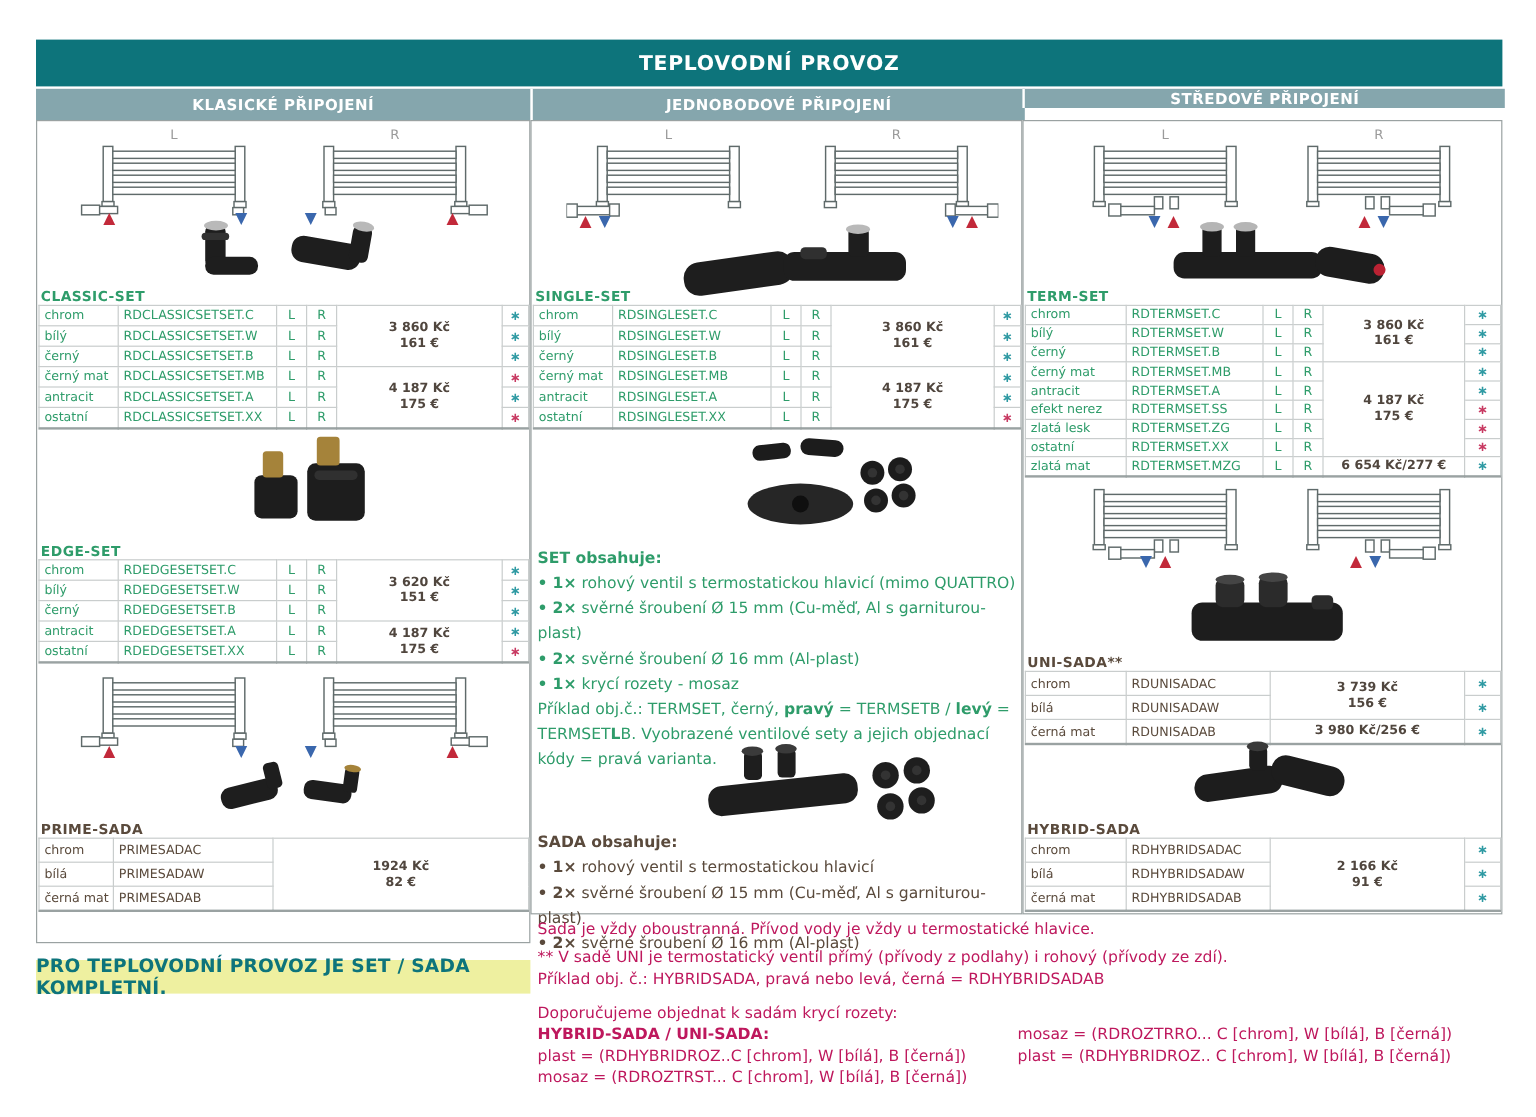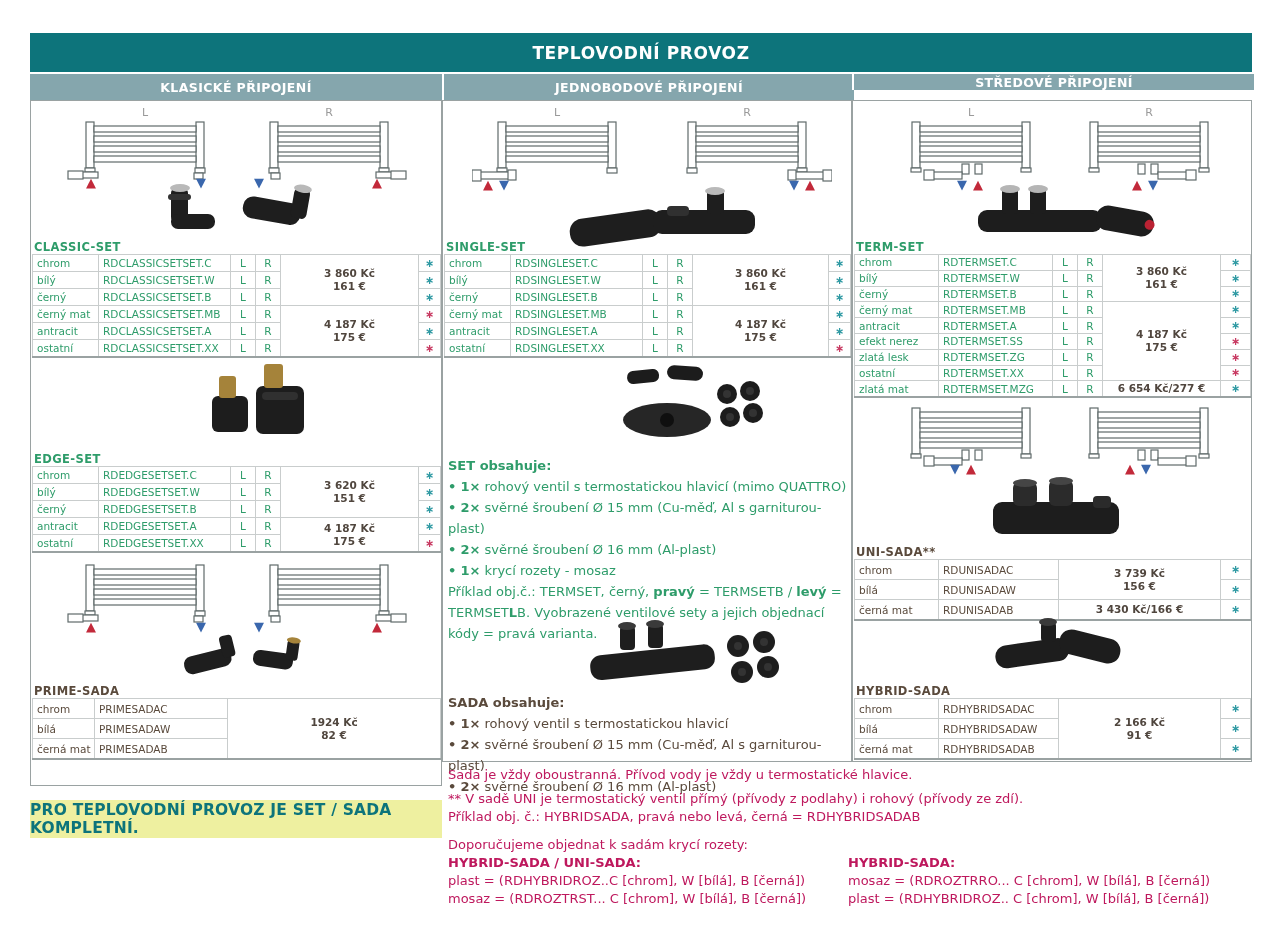--- a/index.html
+++ b/index.html
@@ -300,21 +300,21 @@
         <td>bílá</td>
         <td>PRIMESADAW</td>
       </tr>
   <tr>
         <td>černá mat</td>
         <td>PRIMESADAB</td>
       </tr>
 </tbody>
   </table>
 
-<div class="abs banner" style="left:30px;top:800px;width:412px;height:38px">PRO TEPLOVODNÍ PROVOZ JE SET / SADA KOMPLETNÍ.</div>
+<div class="abs banner" style="left:30px;top:800px;width:412px;height:28px">PRO TEPLOVODNÍ PROVOZ JE SET / SADA KOMPLETNÍ.</div>
 
 <div class="abs diag-label" style="left:472px;top:106px;width:170px">L</div>
 <div class="abs diag-label" style="left:662px;top:106px;width:170px">R</div>
 <svg class="abs rad" style="left:472px;top:120px" width="170" height="64" viewBox="0 0 170 64">
   <g>
       <rect x="26" y="2" width="8" height="46"></rect>
       <rect x="136" y="2" width="8" height="46"></rect>
   <rect x="34" y="6" width="102" height="6"></rect>
       <rect x="34" y="16" width="102" height="6"></rect>
   <rect x="34" y="26" width="102" height="6"></rect>
@@ -477,21 +477,20 @@
 <div class="abs note" style="left:448px;top:766px;width:680px">Sada je vždy oboustranná. Přívod vody je vždy u termostatické hlavice.</div>
 <div class="abs note" style="left:448px;top:790px;width:680px">** V sadě UNI je termostatický ventil přímý (přívody z podlahy) i rohový (přívody ze zdí).</div>
 <div class="abs note" style="left:448px;top:808px;width:680px">Příklad obj. č.: HYBRIDSADA, pravá nebo levá, černá = RDHYBRIDSADAB</div>
 <div class="abs note" style="left:448px;top:836px;width:680px">Doporučujeme objednat k sadám krycí rozety:</div>
 <div class="abs note" style="left:448px;top:854px;width:390px">
   <div class="b">HYBRID-SADA / UNI-SADA:</div>
   <div>plast = (RDHYBRIDROZ..C [chrom], W [bílá], B [černá])</div>
   <div>mosaz = (RDROZTRST...  C [chrom], W [bílá], B [černá])</div>
 </div>
 <div class="abs note" style="left:848px;top:854px;width:390px">
-  <div class="b">HYBRID-SADA:</div>
   <div>mosaz = (RDROZTRRO... C [chrom], W [bílá], B [černá])</div>
   <div>plast = (RDHYBRIDROZ.. C [chrom], W [bílá], B [černá])</div>
 </div>
 
 <div class="abs diag-label" style="left:886px;top:106px;width:170px">L</div>
 <div class="abs diag-label" style="left:1064px;top:106px;width:170px">R</div>
 <svg class="abs rad" style="left:886px;top:120px" width="170" height="64" viewBox="0 0 170 64">
   <g>
       <rect x="26" y="2" width="8" height="46"></rect>
       <rect x="136" y="2" width="8" height="46"></rect>
@@ -693,21 +692,21 @@
         <td class="c-star"><span class="star teal">∗</span></td>
       </tr>
   <tr>
         <td>bílá</td>
         <td>RDUNISADAW</td>
         <td class="c-star"><span class="star teal">∗</span></td>
       </tr>
   <tr>
         <td>černá mat</td>
         <td>RDUNISADAB</td>
-        <td class="c-price">3 430 Kč/166 €</td>
+        <td class="c-price">3 980 Kč/256 €</td>
         <td class="c-star"><span class="star teal">∗</span></td>
       </tr>
 </tbody>
   </table>
 
 <svg class="abs photo" style="left:985px;top:612px" width="160" height="64">
   <g fill="#1d1d1d">
       <g transform="rotate(-8 45 40)">
         <rect x="10" y="30" width="74" height="23" rx="11"></rect>
       </g>

